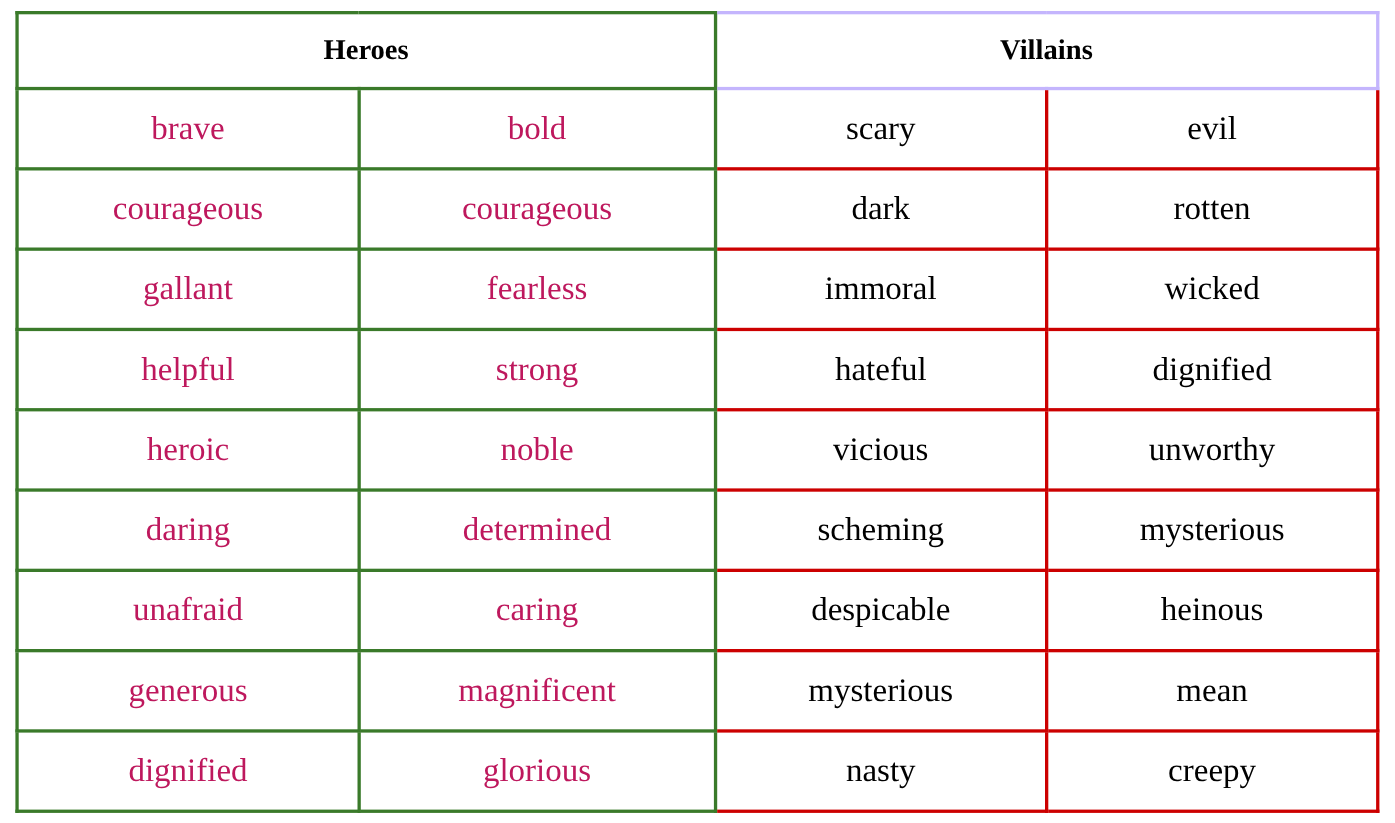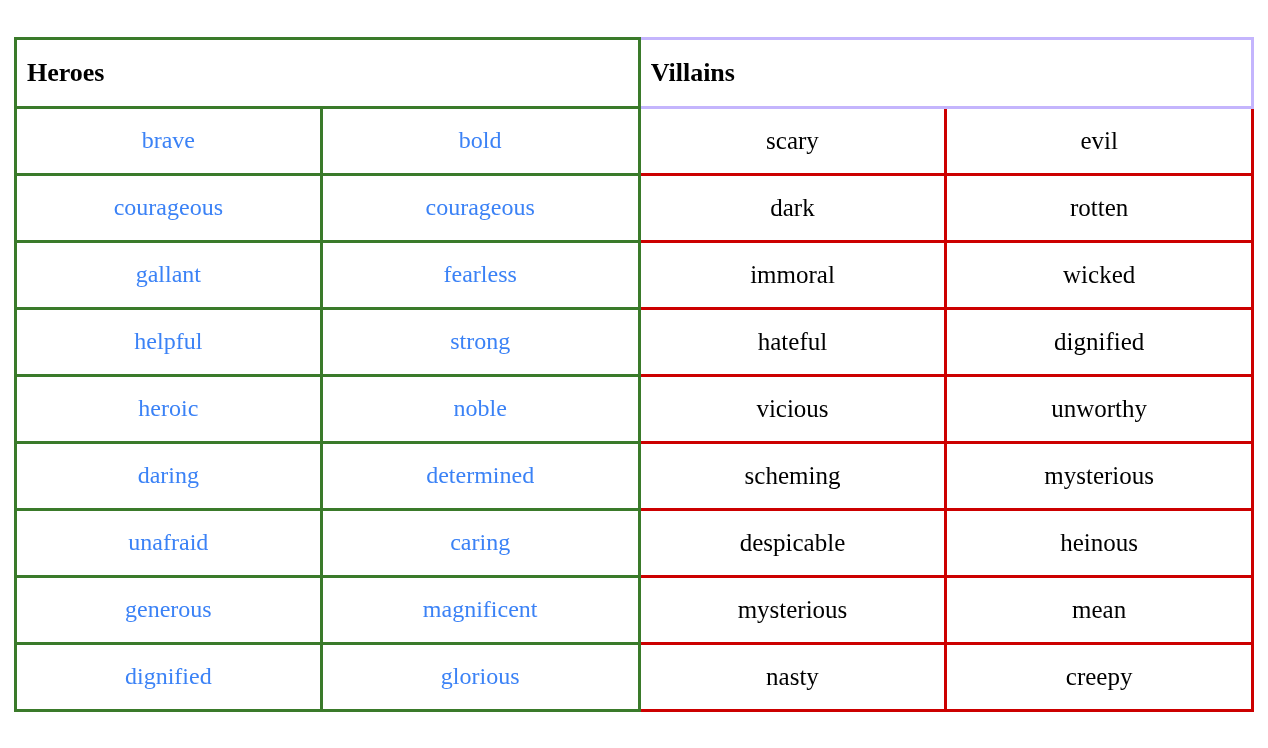--- a/index.html
+++ b/index.html
@@ -23,38 +23,38 @@
 
     table {
       width: 100%;
       border-collapse: collapse;
     }
 
     th {
       font-size: 26px;
       font-weight: bold;
       padding: 18px 10px;
-      text-align: left;
+      text-align: center;
       margin-top: 46px;
     }
 
     
     td.hero-cell {
       border: 3px solid #3a7a2a;
       text-align: center;
-      font-size: 24px;
+      font-size: 30px;
       padding: 18px 10px;
-      color: #3b82f6;
+      color: #be185d;
     }
 
     
     td.villain-cell {
       border: 3px solid #cc0000;
       text-align: center;
-      font-size: 25px;
+      font-size: 30px;
       padding: 18px 10px;
       color: #000;
     }
 
     th.hero-header {
       border: 3px solid #3a7a2a;
     }
 
     th.villain-header {
       border: 3px solid #c4b5fd;

